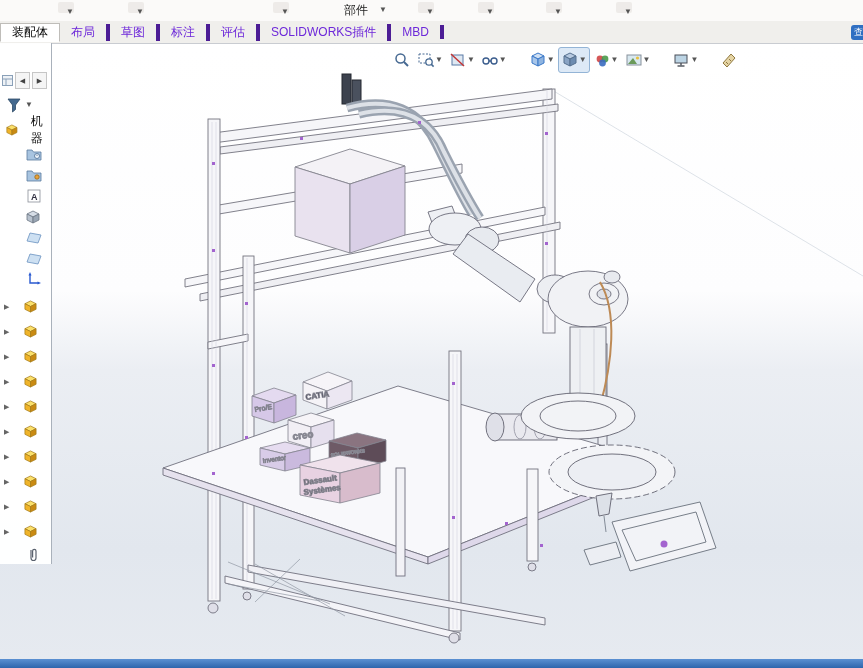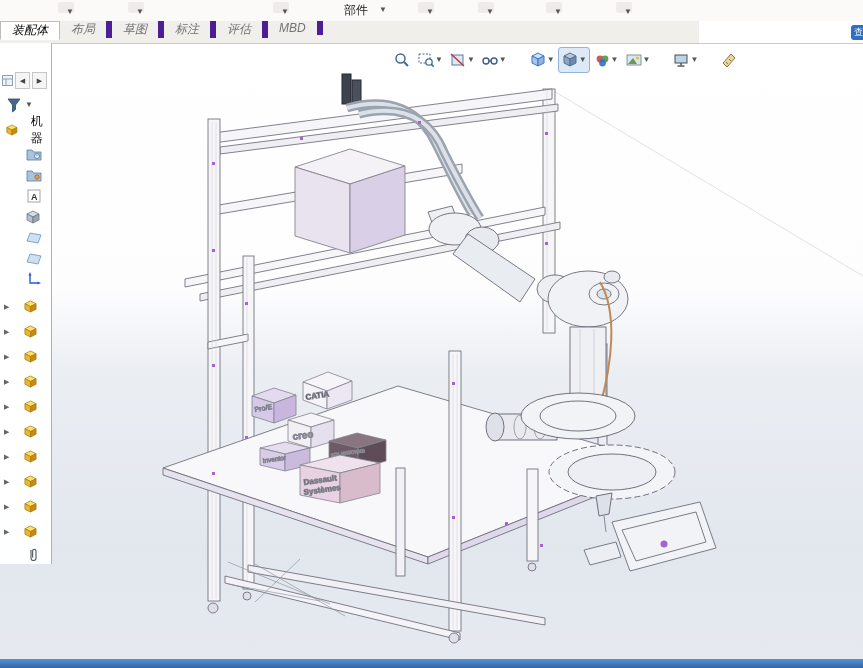--- a/index.html
+++ b/index.html
@@ -7,24 +7,24 @@
        font-family:"Liberation Sans",sans-serif;background:#fff;}
   .abs{position:absolute;}
   
   #top-strip{left:0;top:0;width:863px;height:21px;background:#fbfaf9;}
   .tfrag{position:absolute;top:2px;width:16px;height:11px;background:#e6e4e0;border-radius:2px;opacity:.65;}
   .tcaret{position:absolute;top:8px;font-size:8px;color:#555;line-height:1;}
   #part-btn{position:absolute;left:344px;top:2px;display:flex;align-items:center;gap:11px;
             font-size:12px;color:#222;height:16px;}
   .caret{font-size:8px;color:#555;line-height:1;}
   
-  #tab-bar{left:0;top:21px;width:699px;height:22px;background:#f0efec;
-           border-bottom:1px solid #cfcdc9;display:flex;align-items:flex-start;font-style:italic;}
-  .tab{display:flex;align-items:center;padding:0 11px;font-size:12px;color:#737373;
-       border-right:6px solid #4c1d95;white-space:nowrap;}
+  #tab-bar{left:0;top:21px;width:863px;height:22px;background:#f0efec;
+           border-bottom:1px solid #cfcdc9;display:flex;align-items:center;}
+  .tab{display:flex;align-items:center;padding:0 11px;font-size:12px;color:#6d28d9;
+       border-right:4px solid #4c1d95;white-space:nowrap;}
   .tab.active{background:#fff;border:1px solid #bfbdb9;border-bottom-color:#fff;color:#000;}
   #tab-right{position:absolute;right:-3px;top:23px;display:flex;align-items:center;gap:3px;height:18px;}
   #tab-right .sq{width:15px;height:15px;background:#2f6fc2;border-radius:3px;color:#fff;
                  font-size:9px;display:flex;align-items:center;justify-content:center;}
   
   #viewport{left:0;top:43px;width:863px;height:616px;border-top:1px solid #c9ccd1;
     background:linear-gradient(180deg,#ffffff 0%,#fdfdfe 40%,#ebeef3 53%,#e2e7ee 82%,#e6eaf0 100%);}
   #model-svg{position:absolute;left:0;top:0;}
   
   #hud{position:absolute;left:388px;top:3px;display:flex;align-items:center;
@@ -75,20 +75,21 @@
   <span class="tfrag" style="left:616px"></span>
   <span class="tcaret" style="left:624px">▼</span>
 </div>
 
 <div id="tab-bar" class="abs">
   <div class="tab active">装配体</div>
   <div class="tab">布局</div>
   <div class="tab">草图</div>
   <div class="tab">标注</div>
   <div class="tab">评估</div>
+  <div class="tab">SOLIDWORKS插件</div>
   <div class="tab">MBD</div>
 </div>
 <div id="tab-right">
   <span class="sq">查</span>
 </div>
 
 <div id="viewport" class="abs">
 
   <div id="hud">
     <div class="hbtn">

